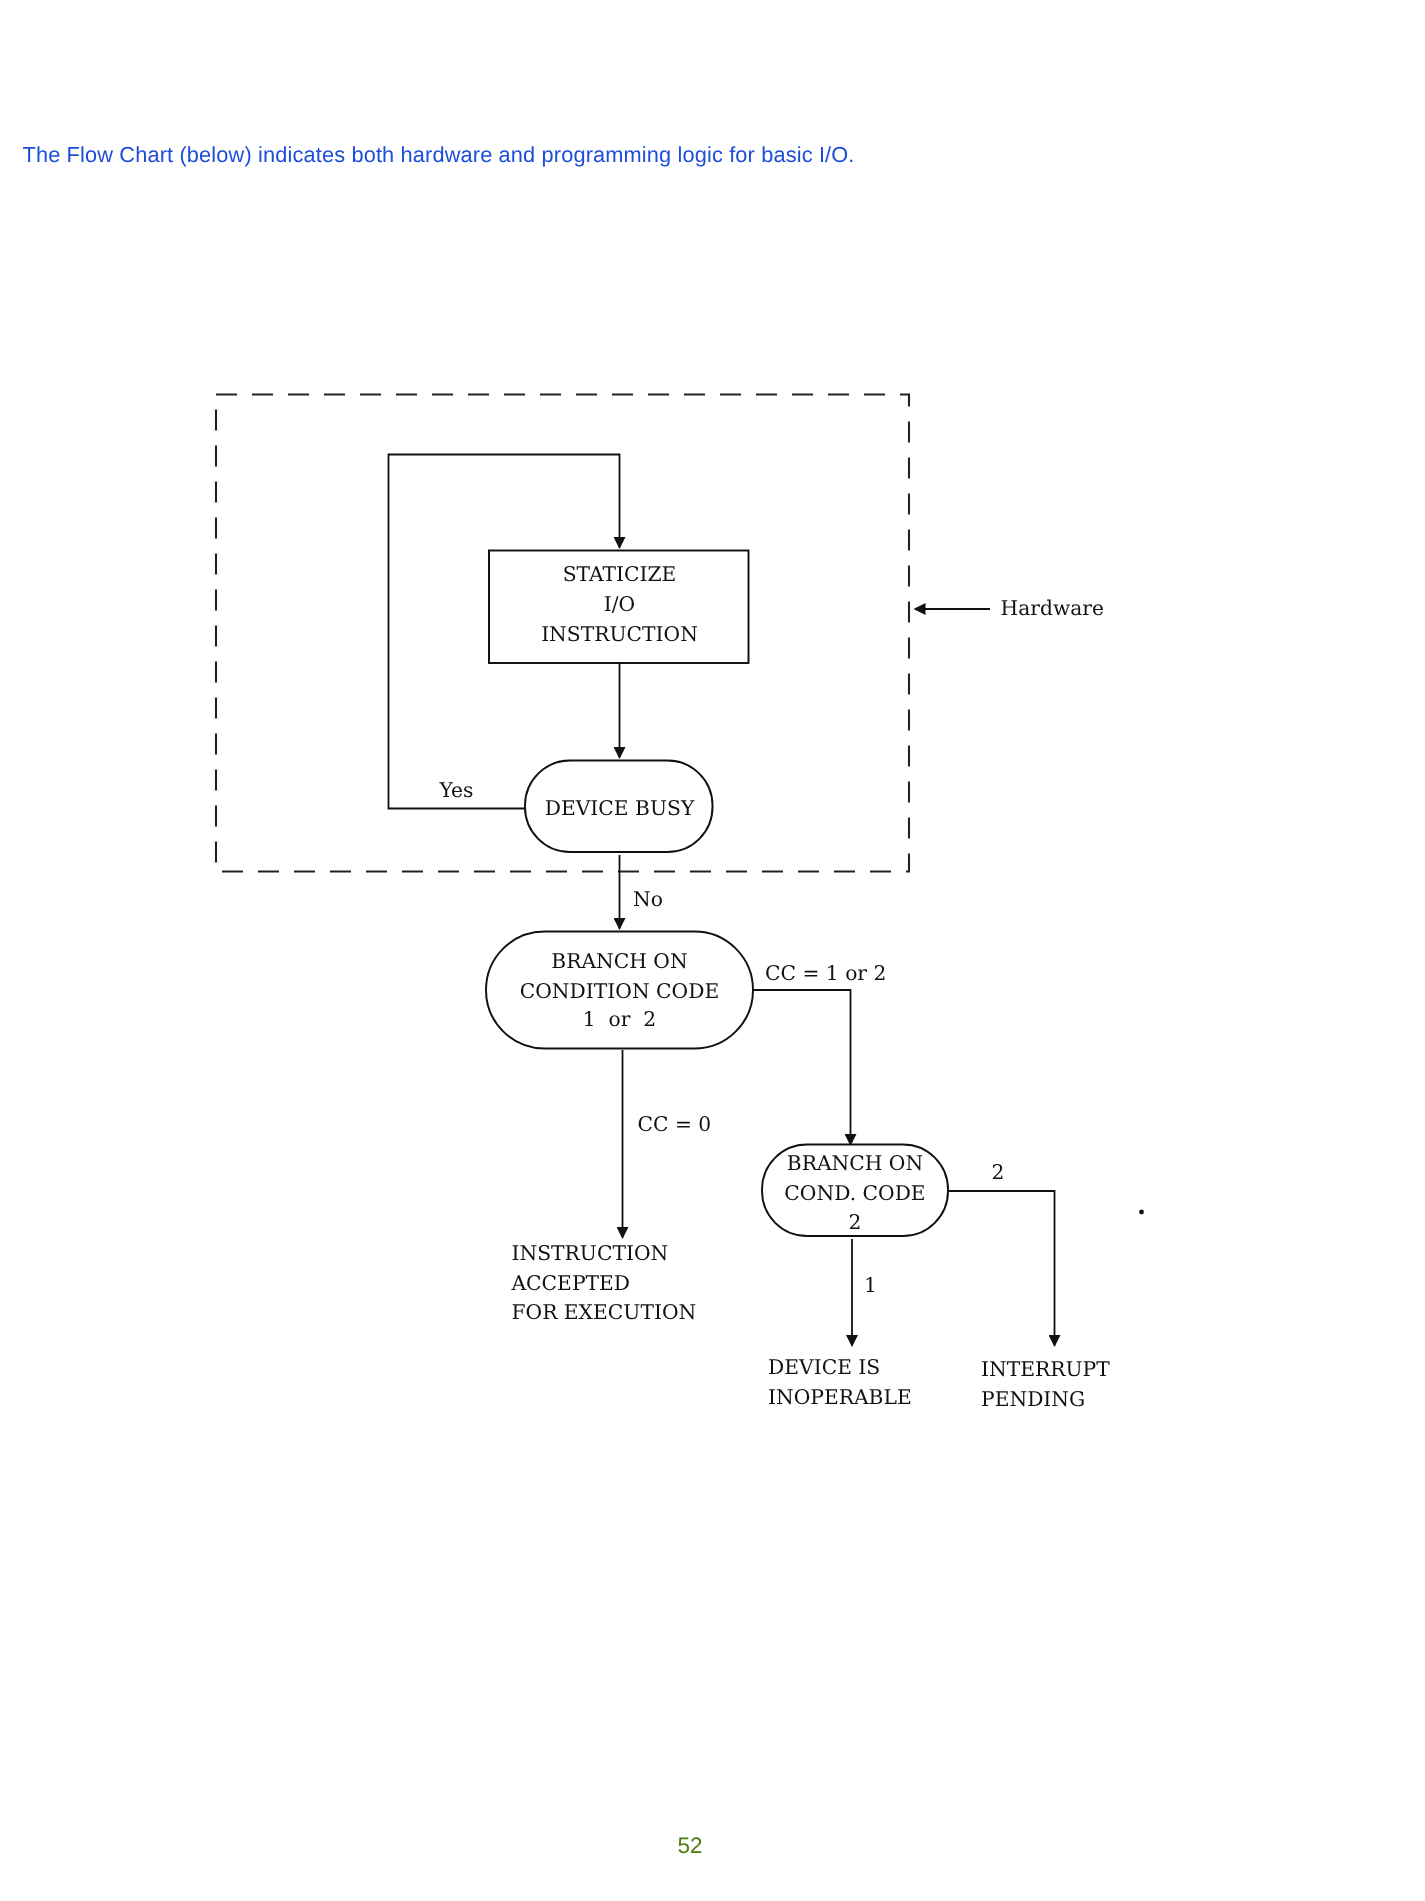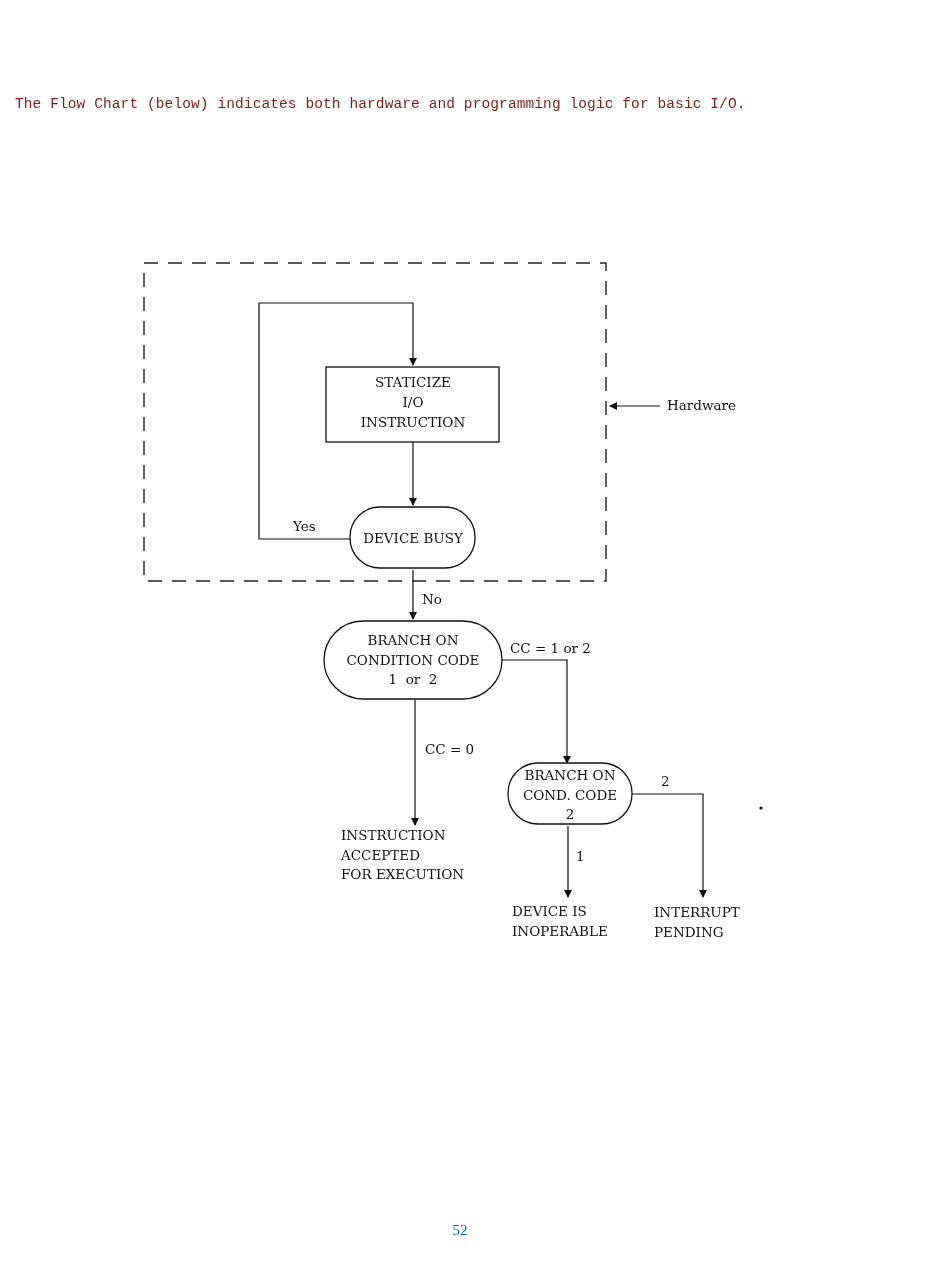--- a/index.html
+++ b/index.html
@@ -1,26 +1,26 @@
 <!DOCTYPE html>
 <html><head>
   <meta charset="utf-8">
   <style>
     html, body { margin: 0; padding: 0; background: #ffffff; }
     body { width: 950px; height: 1267px; position: relative; overflow: hidden; }
     .intro {
       position: absolute; left: 15px; top: 96px;
-      font-family: Liberation Mono, monospace; font-size: 14.5px; color: #7f1d1d;
+      font-family: Liberation Sans, sans-serif; font-size: 14.5px; color: #1d4ed8;
       white-space: nowrap; letter-spacing: 0.1px;
     }
     svg#flow { position: absolute; left: 0; top: 0; }
     svg text { font-family: "DejaVu Serif", serif; fill: #111; font-size: 13.5px; }
     .page-num {
       position: absolute; left: 0; width: 920px; top: 1222px; text-align: center;
-      font-family: Liberation Serif, serif; font-size: 15px; color: #0369a1;
+      font-family: Liberation Sans, sans-serif; font-size: 15px; color: #4d7c0f;
     }
   </style>
 </head>
 <body>
 
 <div class="intro">The Flow Chart (below) indicates both hardware and programming logic for basic I/O.</div>
 
 <svg id="flow" width="950" height="1267" viewBox="0 0 950 1267">
   <defs>
     <marker id="arrow" markerWidth="8" markerHeight="8" refX="7" refY="4" orient="auto" markerUnits="userSpaceOnUse">

